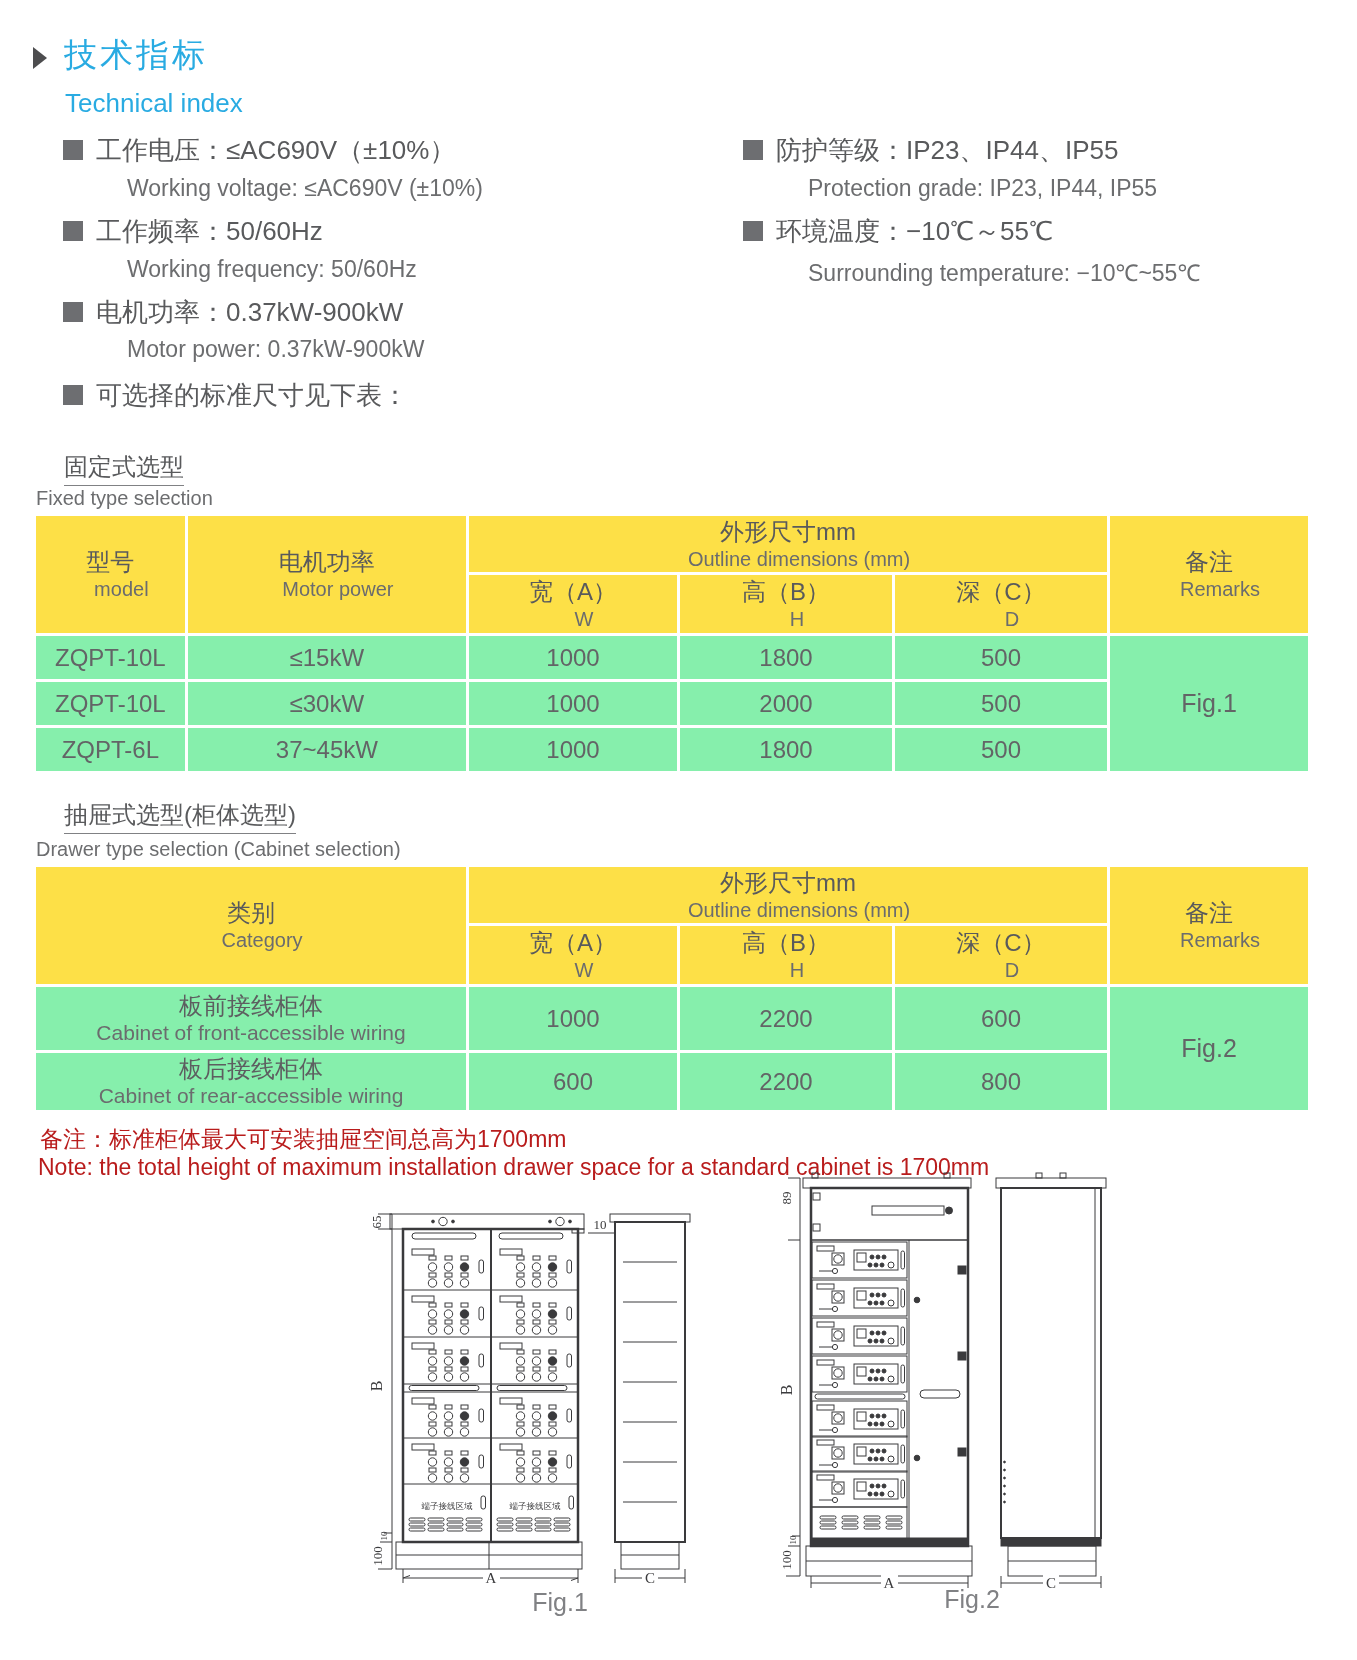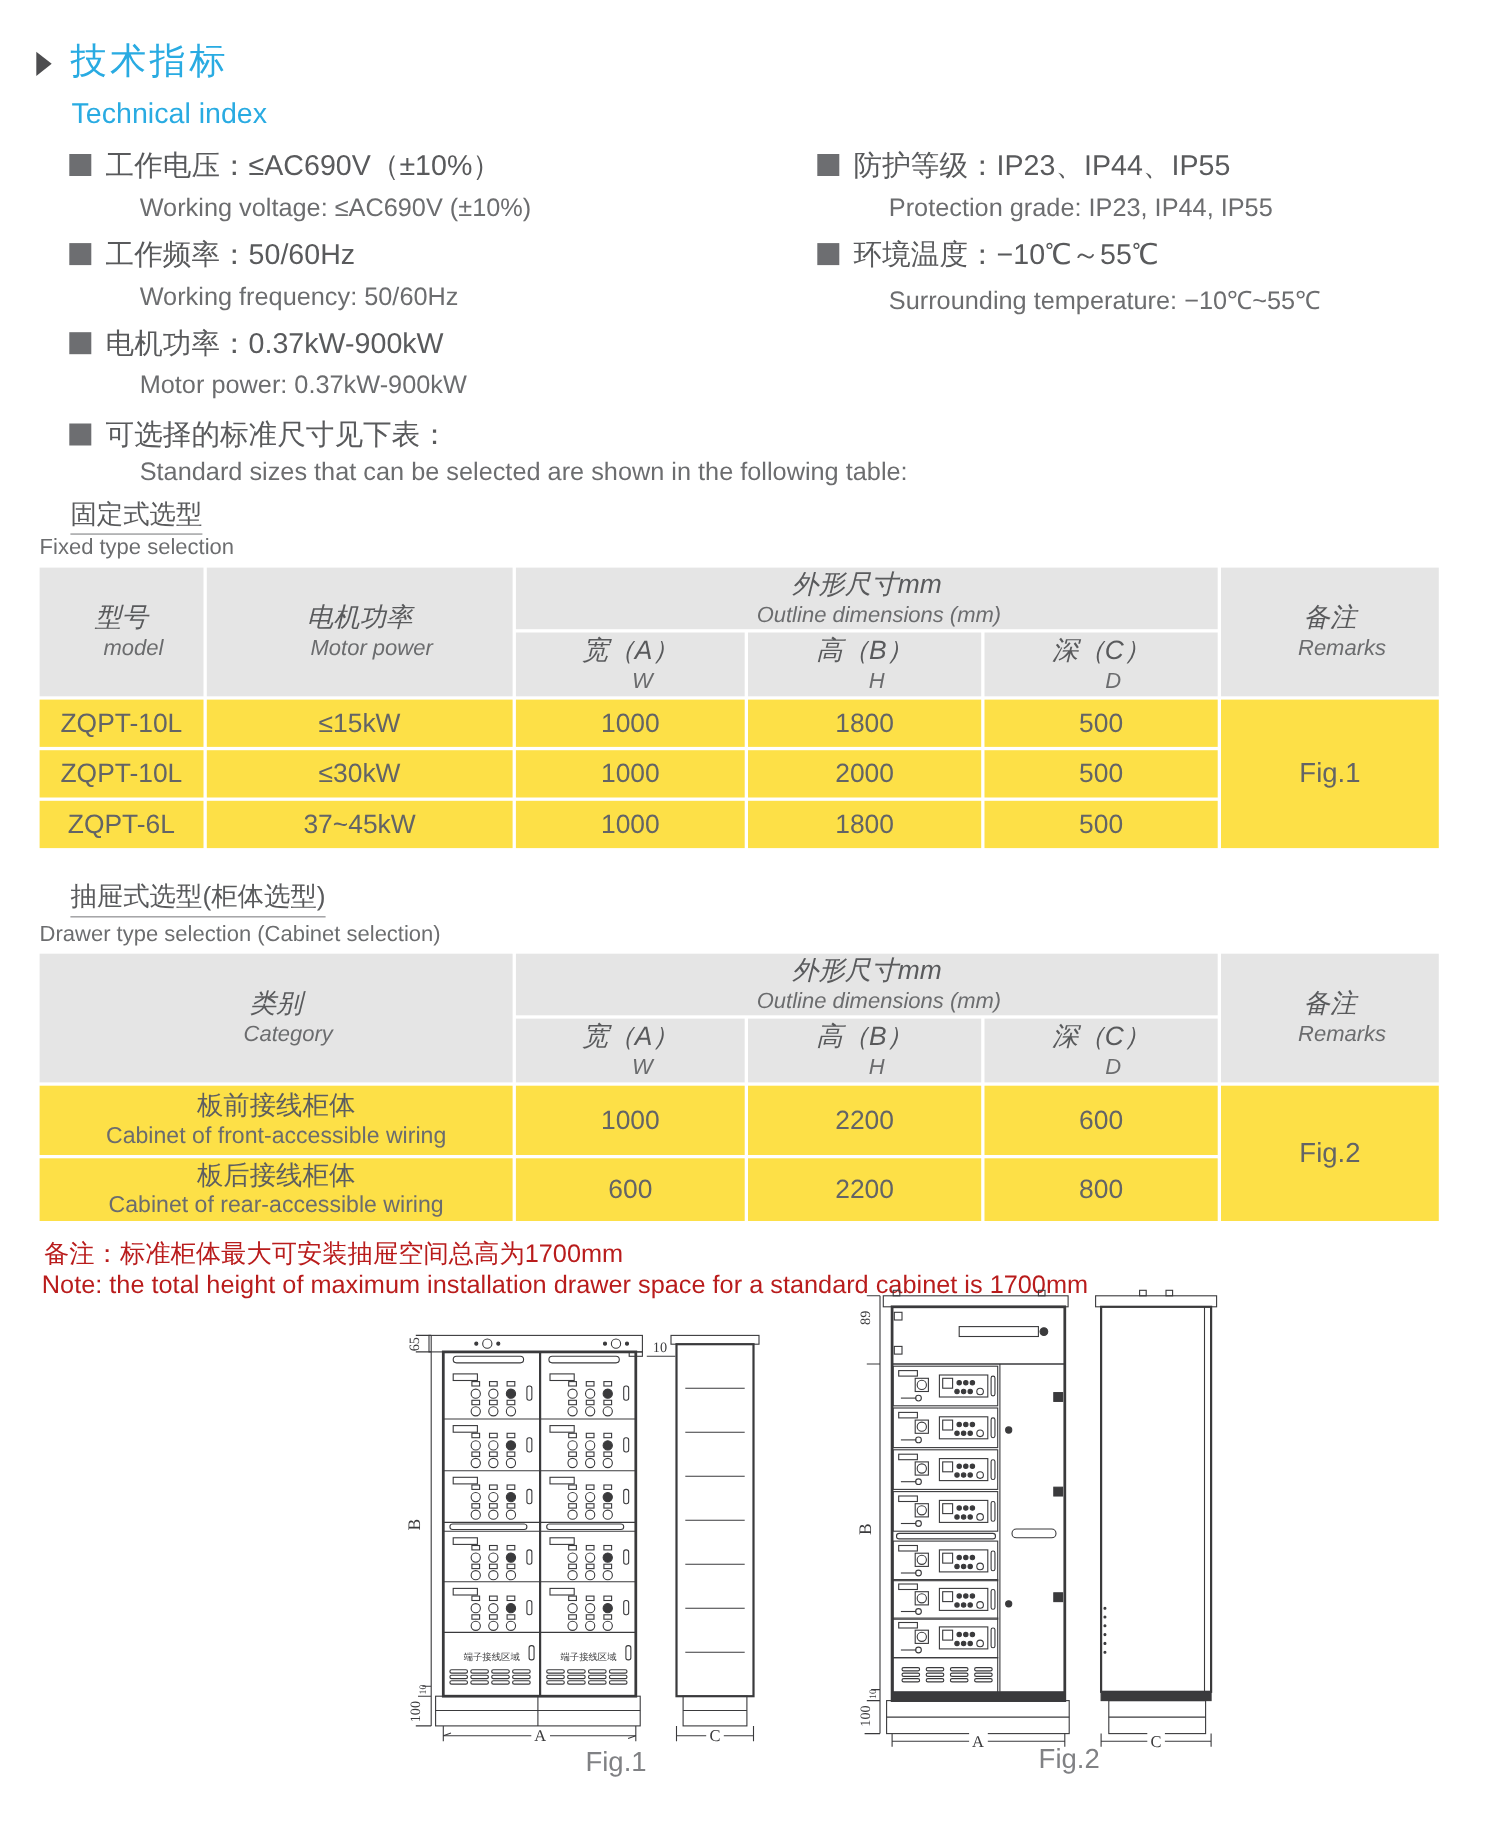--- a/index.html
+++ b/index.html
@@ -19,22 +19,22 @@
           vertical-align:-1px;}
 
   
   .sec-cn{position:absolute;font-size:24px;color:#595a5c;border-bottom:1.5px solid #808184;
           padding-bottom:2px;white-space:nowrap;margin-left:28px;}
   .sec-en{position:absolute;font-size:20px;color:#6c6d6f;white-space:nowrap;}
 
   
   table.spec{position:absolute;border-collapse:separate;border-spacing:3px;table-layout:fixed;}
   table.spec th,table.spec td{padding:0;text-align:center;vertical-align:middle;font-weight:normal;}
-  table.spec th{background:#e5e5e5;font-style:italic;}
-  table.spec td{background:#fde047;}
+  table.spec th{background:#fde047;}
+  table.spec td{background:#86efac;}
   .hcn{font-size:24px;color:#595a5c;line-height:1.25;}
   .hen{font-size:20px;color:#6b6c6e;line-height:1.25;padding-left:22px;}
   .dcn{font-size:24px;color:#5d5e60;line-height:1.2;}
   .den{font-size:21px;color:#6b6c6e;line-height:1.2;}
   .dval{font-size:24px;color:#636466;}
   .fig-ref{font-size:25px;color:#636466;}
 
   .note-line{position:absolute;font-size:23px;color:#b91c1c;white-space:nowrap;}
 
   
@@ -61,21 +61,20 @@
   <div class="spec-cn" style="left:63px;top:295px"><span class="bullet"></span><span>电机功率：0.37kW-900kW</span></div>
   <div class="spec-en" style="left:92px;top:336px">Motor power: 0.37kW-900kW</div>
 
   <div class="spec-cn" style="left:743px;top:133px"><span class="bullet"></span><span>防护等级：IP23、IP44、IP55</span></div>
   <div class="spec-en" style="left:773px;top:175px">Protection grade: IP23, IP44, IP55</div>
 
   <div class="spec-cn" style="left:743px;top:214px"><span class="bullet"></span><span>环境温度：−10℃～55℃</span></div>
   <div class="spec-en" style="left:773px;top:256px">Surrounding temperature: −10℃~55℃</div>
 
   <div class="spec-cn" style="left:63px;top:378px"><span class="bullet"></span><span>可选择的标准尺寸见下表：</span></div>
-  <div class="spec-en" style="left:92px;top:415px">Standard sizes that can be selected are shown in the following table:</div>
 
   <div class="sec-cn" style="left:36px;top:451px">固定式选型</div>
   <div class="sec-en" style="left:36px;top:487px">Fixed type selection</div>
 
   <table class="spec" style="left:33px;top:513px;width:1278px">
     <colgroup>
       <col style="width:148px">
         <col style="width:277px">
         <col style="width:207px">
       <col style="width:211px">

